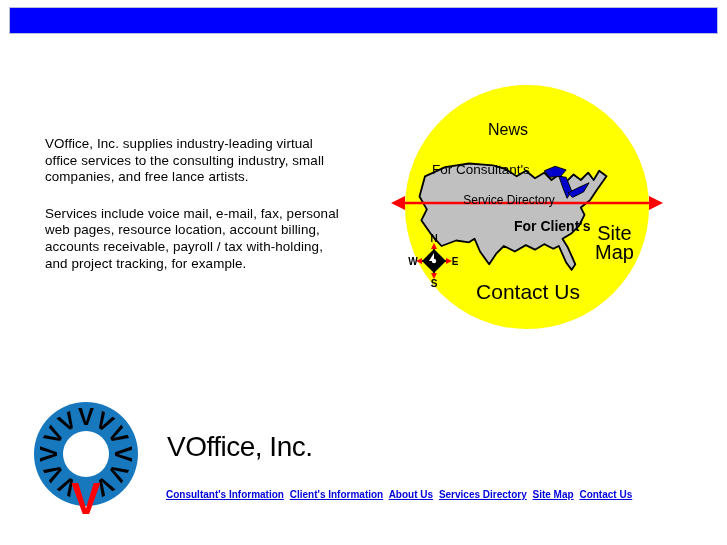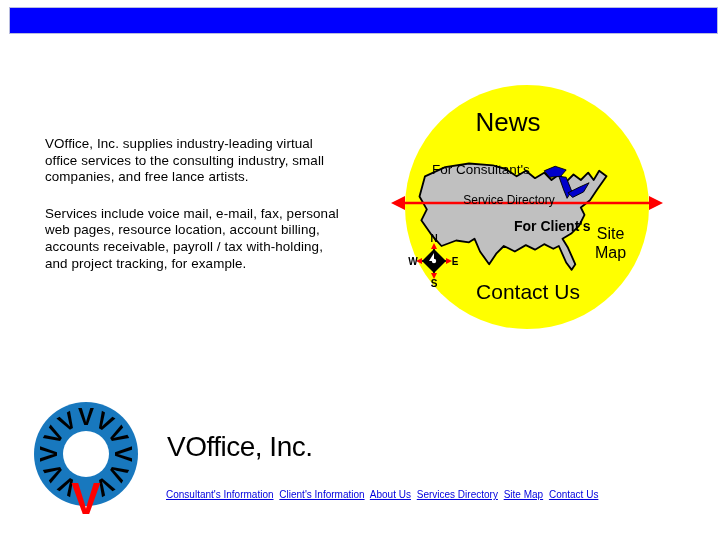--- a/index.html
+++ b/index.html
@@ -36,36 +36,36 @@
     position: absolute; left: 14px; top: 0;
     width: 244px; height: 244px;
     border-radius: 50%;
     background: #ffff00;
   }
   .map-svg { position: absolute; left: 23px; top: 62px; width: 220px; height: 132px; }
   .arrow-svg { position: absolute; left: 0px; top: 110px; width: 272px; height: 16px; }
   .compass-svg { position: absolute; left: 17px; top: 147px; width: 52px; height: 56px; }
 
   .nav-label { position: absolute; white-space: nowrap; cursor: pointer; }
-  .lbl-news { left: 117px; top: 22px; transform: translateX(-50%); font-size: 26px; }
+  .lbl-news { left: 117px; top: 36px; transform: translateX(-50%); font-size: 16px; }
   .lbl-consultants { left: 41px; top: 77px; font-size: 13.5px; font-weight: normal; }
   .lbl-directory { left: 118px; top: 108px; transform: translateX(-50%); font-size: 12px; }
   .lbl-clients { left: 91px; top: 133px; font-size: 14px; font-weight: bold; margin-left: 32px; }
-  .lbl-sitemap { left: 204px; top: 139px; font-size: 16px; line-height: 19px; text-align: center; }
+  .lbl-sitemap { left: 204px; top: 139px; font-size: 20px; line-height: 19px; text-align: center; }
   .lbl-contact { left: 137px; top: 195px; transform: translateX(-50%); font-size: 21px; }
 
   
   .logo-svg { position: absolute; left: 30px; top: 402px; width: 112px; height: 118px; }
   .company-title {
     position: absolute; left: 167px; top: 431px;
     font-size: 28px; letter-spacing: -0.5px;
   }
   .footer-links {
     position: absolute; left: 166px; top: 489px;
-    font-size: 10px; font-weight: normal;
+    font-size: 10px; font-weight: bold;
     white-space: nowrap;
   }
   .footer-links a {
     color: #0000dd;
     text-decoration: underline;
     margin-right: 3px;
     cursor: pointer;
   }
 </style>
 </head>

